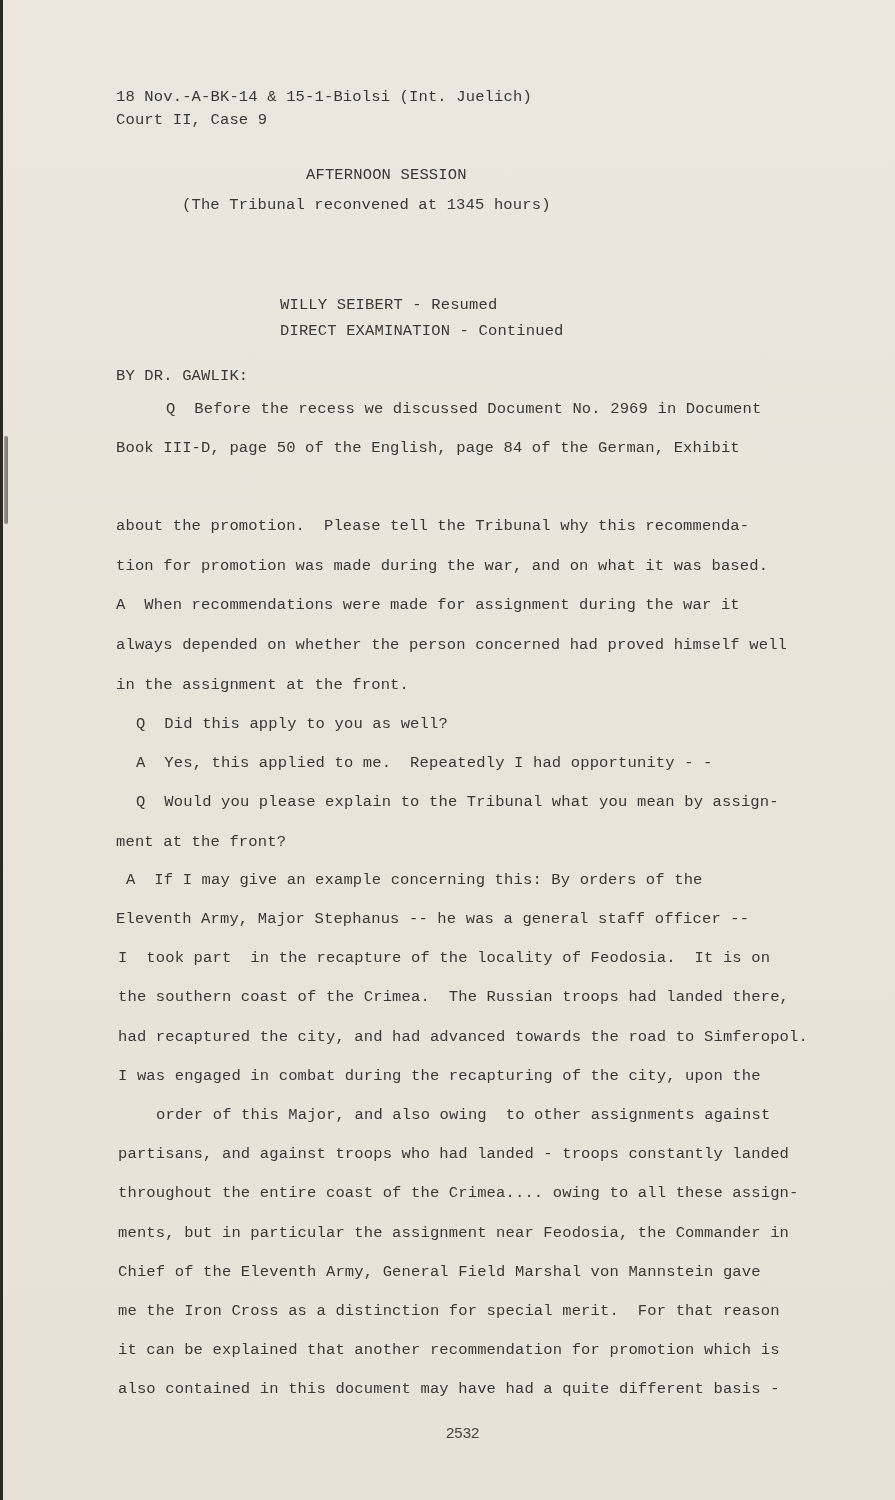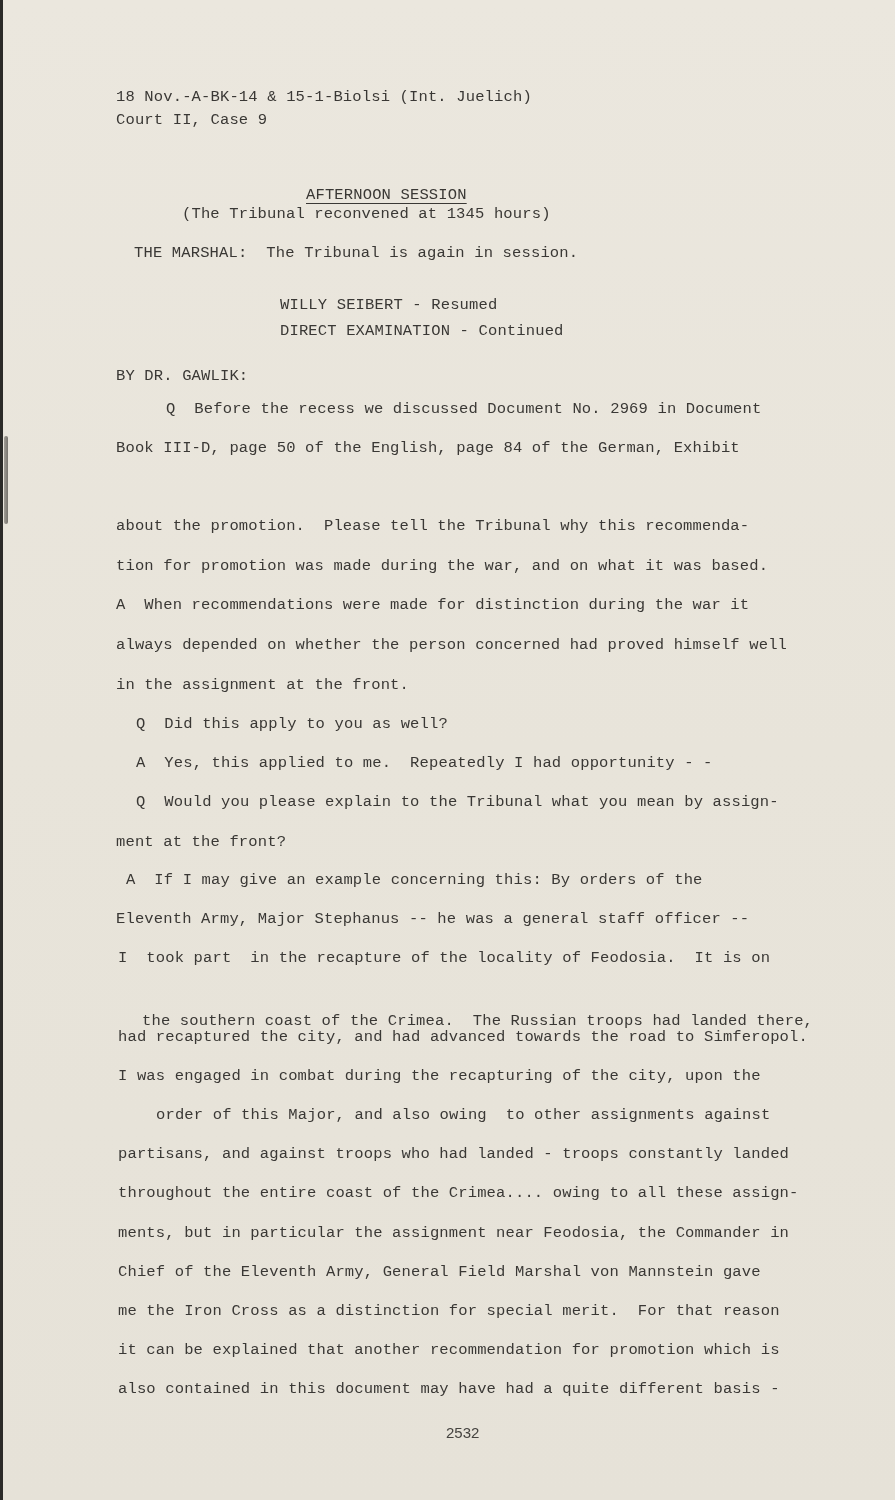--- a/index.html
+++ b/index.html
@@ -36,64 +36,61 @@
     opacity: 0.8;
   }
   .line {
     position: absolute;
     font-size: 15.5px;
     letter-spacing: 0.15px;
     white-space: pre;
     line-height: 18px;
   }
   .heading {
-    text-decoration: underline;
     text-underline-offset: 4px;
-    margin-top: 20px;
   }
   .pageno {
     position: absolute;
     left: 446px; top: 1424px;
     font-size: 15px;
     font-family: "Liberation Sans", "DejaVu Sans", sans-serif;
     color: #45433f;
   }
 </style>
 </head>
 <body>
 
 <div class="page">
   <div class="margin-edge"></div>
   <div class="binding-mark"></div>
 
   <div class="line" style="left:116px; top:88px;">18 Nov.-A-BK-14 &amp; 15-1-Biolsi (Int. Juelich)</div>
   <div class="line" style="left:116px; top:111px;">Court II, Case 9</div>
 
   <div class="line heading" style="left:306px; top:166px;">AFTERNOON SESSION</div>
-  <div class="line" style="left:182px; top:205px;font-family:Liberation Mono, monospace;">(The Tribunal reconvened at 1345 hours)</div>
-  <div class="line" style="left:134px; top:244px;">THE MARSHAL:  The Tribunal is again in session.</div>
+  <div class="line" style="left:182px; top:196px;font-family:Liberation Mono, monospace;">(The Tribunal reconvened at 1345 hours)</div>
   <div class="line" style="left:280px; top:284px;margin-top:12px;">WILLY SEIBERT - Resumed</div>
   <div class="line" style="left:280px; top:322px;">DIRECT EXAMINATION - Continued</div>
   <div class="line" style="left:116px; top:367px;">BY DR. GAWLIK:</div>
 
   <div class="line" style="left:145px; top:400px;margin-left:21px;">Q  Before the recess we discussed Document No. 2969 in Document</div>
   <div class="line" style="left:116px; top:439px;">Book III-D, page 50 of the English, page 84 of the German, Exhibit</div>
   <div class="line" style="left:116px; top:517px;">about the promotion.  Please tell the Tribunal why this recommenda-</div>
   <div class="line" style="left:116px; top:557px;">tion for promotion was made during the war, and on what it was based.</div>
-  <div class="line" style="left:116px; top:596px;">A  When recommendations were made for distinction during the war it</div>
+  <div class="line" style="left:116px; top:596px;">A  When recommendations were made for assignment during the war it</div>
   <div class="line" style="left:116px; top:636px;">always depended on whether the person concerned had proved himself well</div>
   <div class="line" style="left:116px; top:676px;">in the assignment at the front.</div>
   <div class="line" style="left:136px; top:715px;">Q  Did this apply to you as well?</div>
   <div class="line" style="left:136px; top:754px;">A  Yes, this applied to me.  Repeatedly I had opportunity - -</div>
   <div class="line" style="left:136px; top:793px;">Q  Would you please explain to the Tribunal what you mean by assign-</div>
   <div class="line" style="left:116px; top:833px;">ment at the front?</div>
   <div class="line" style="left:126px; top:871px;">A  If I may give an example concerning this: By orders of the</div>
   <div class="line" style="left:116px; top:910px;">Eleventh Army, Major Stephanus -- he was a general staff officer --</div>
   <div class="line" style="left:118px; top:949px;">I  took part  in the recapture of the locality of Feodosia.  It is on</div>
-  <div class="line" style="left:118px; top:1012px;margin-left:24px;">the southern coast of the Crimea.  The Russian troops had landed there,</div>
+  <div class="line" style="left:118px; top:988px;">the southern coast of the Crimea.  The Russian troops had landed there,</div>
   <div class="line" style="left:118px; top:1028px;">had recaptured the city, and had advanced towards the road to Simferopol.</div>
   <div class="line" style="left:118px; top:1067px;">I was engaged in combat during the recapturing of the city, upon the</div>
   <div class="line" style="left:118px; top:1106px;margin-left:38px;">order of this Major, and also owing  to other assignments against</div>
   <div class="line" style="left:118px; top:1145px;">partisans, and against troops who had landed - troops constantly landed</div>
   <div class="line" style="left:118px; top:1184px;">throughout the entire coast of the Crimea.... owing to all these assign-</div>
   <div class="line" style="left:118px; top:1224px;">ments, but in particular the assignment near Feodosia, the Commander in</div>
   <div class="line" style="left:118px; top:1263px;">Chief of the Eleventh Army, General Field Marshal von Mannstein gave</div>
   <div class="line" style="left:118px; top:1302px;">me the Iron Cross as a distinction for special merit.  For that reason</div>
   <div class="line" style="left:118px; top:1341px;">it can be explained that another recommendation for promotion which is</div>
   <div class="line" style="left:118px; top:1380px;">also contained in this document may have had a quite different basis -</div>

